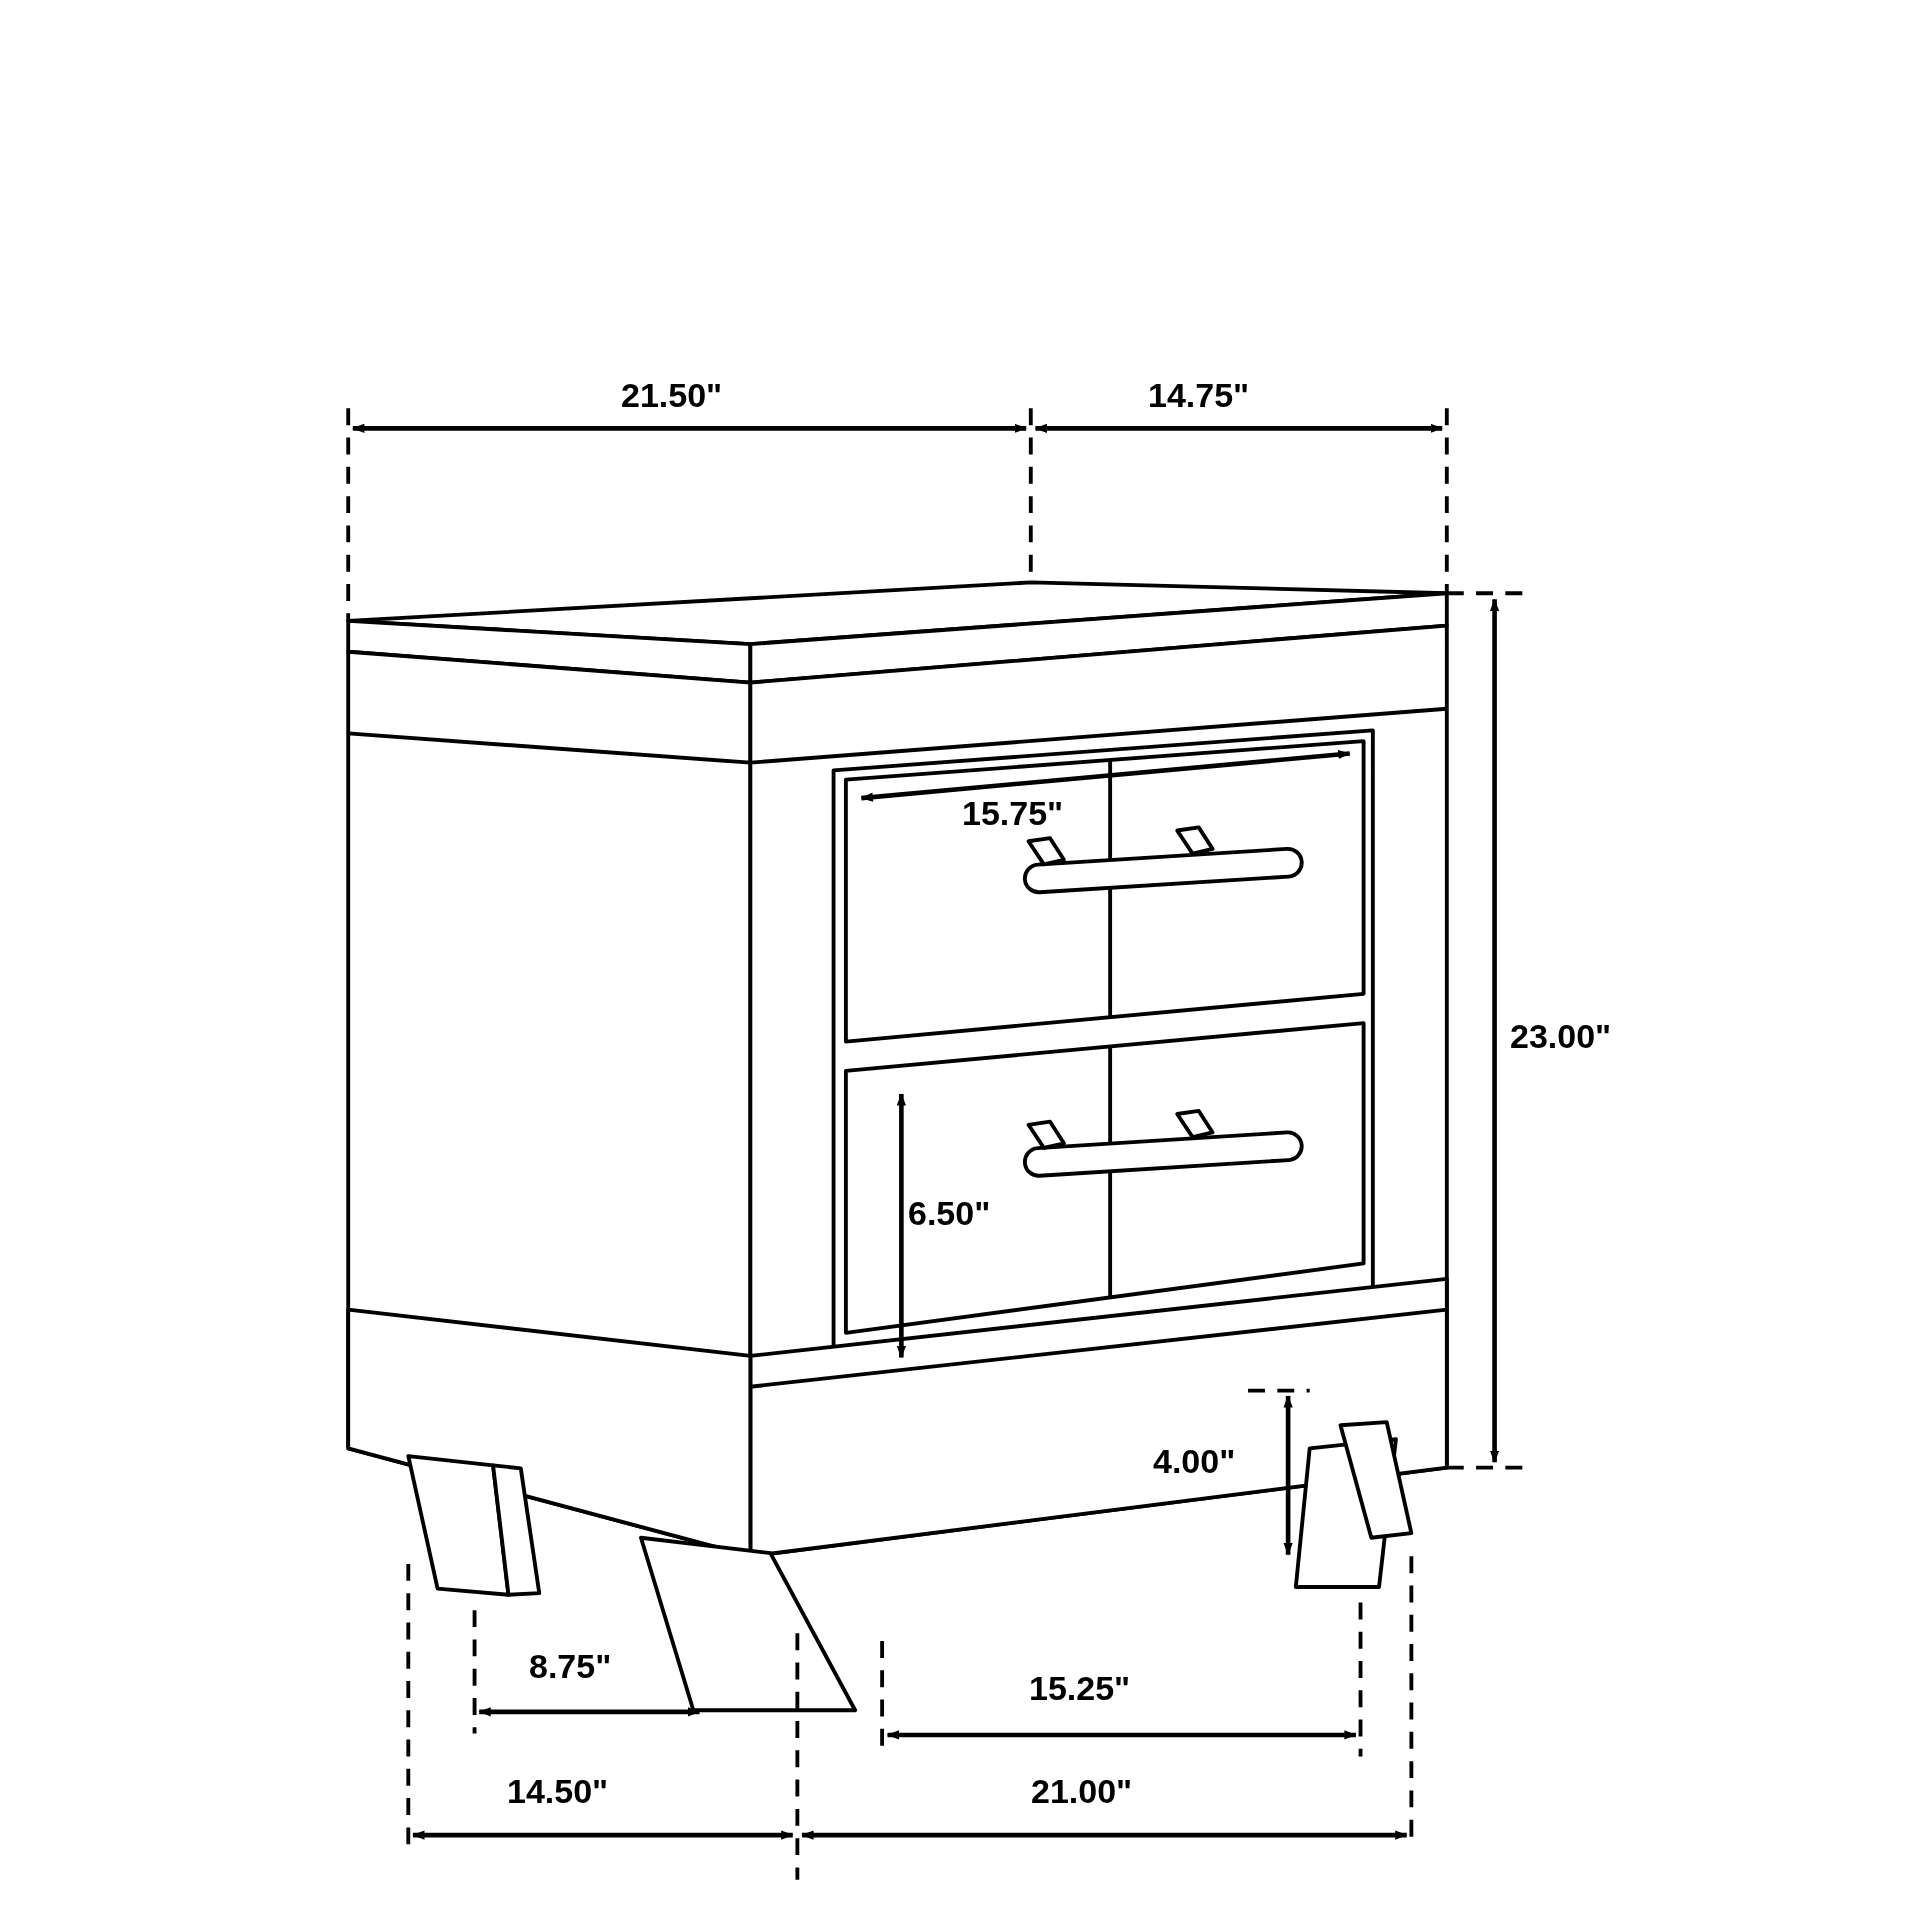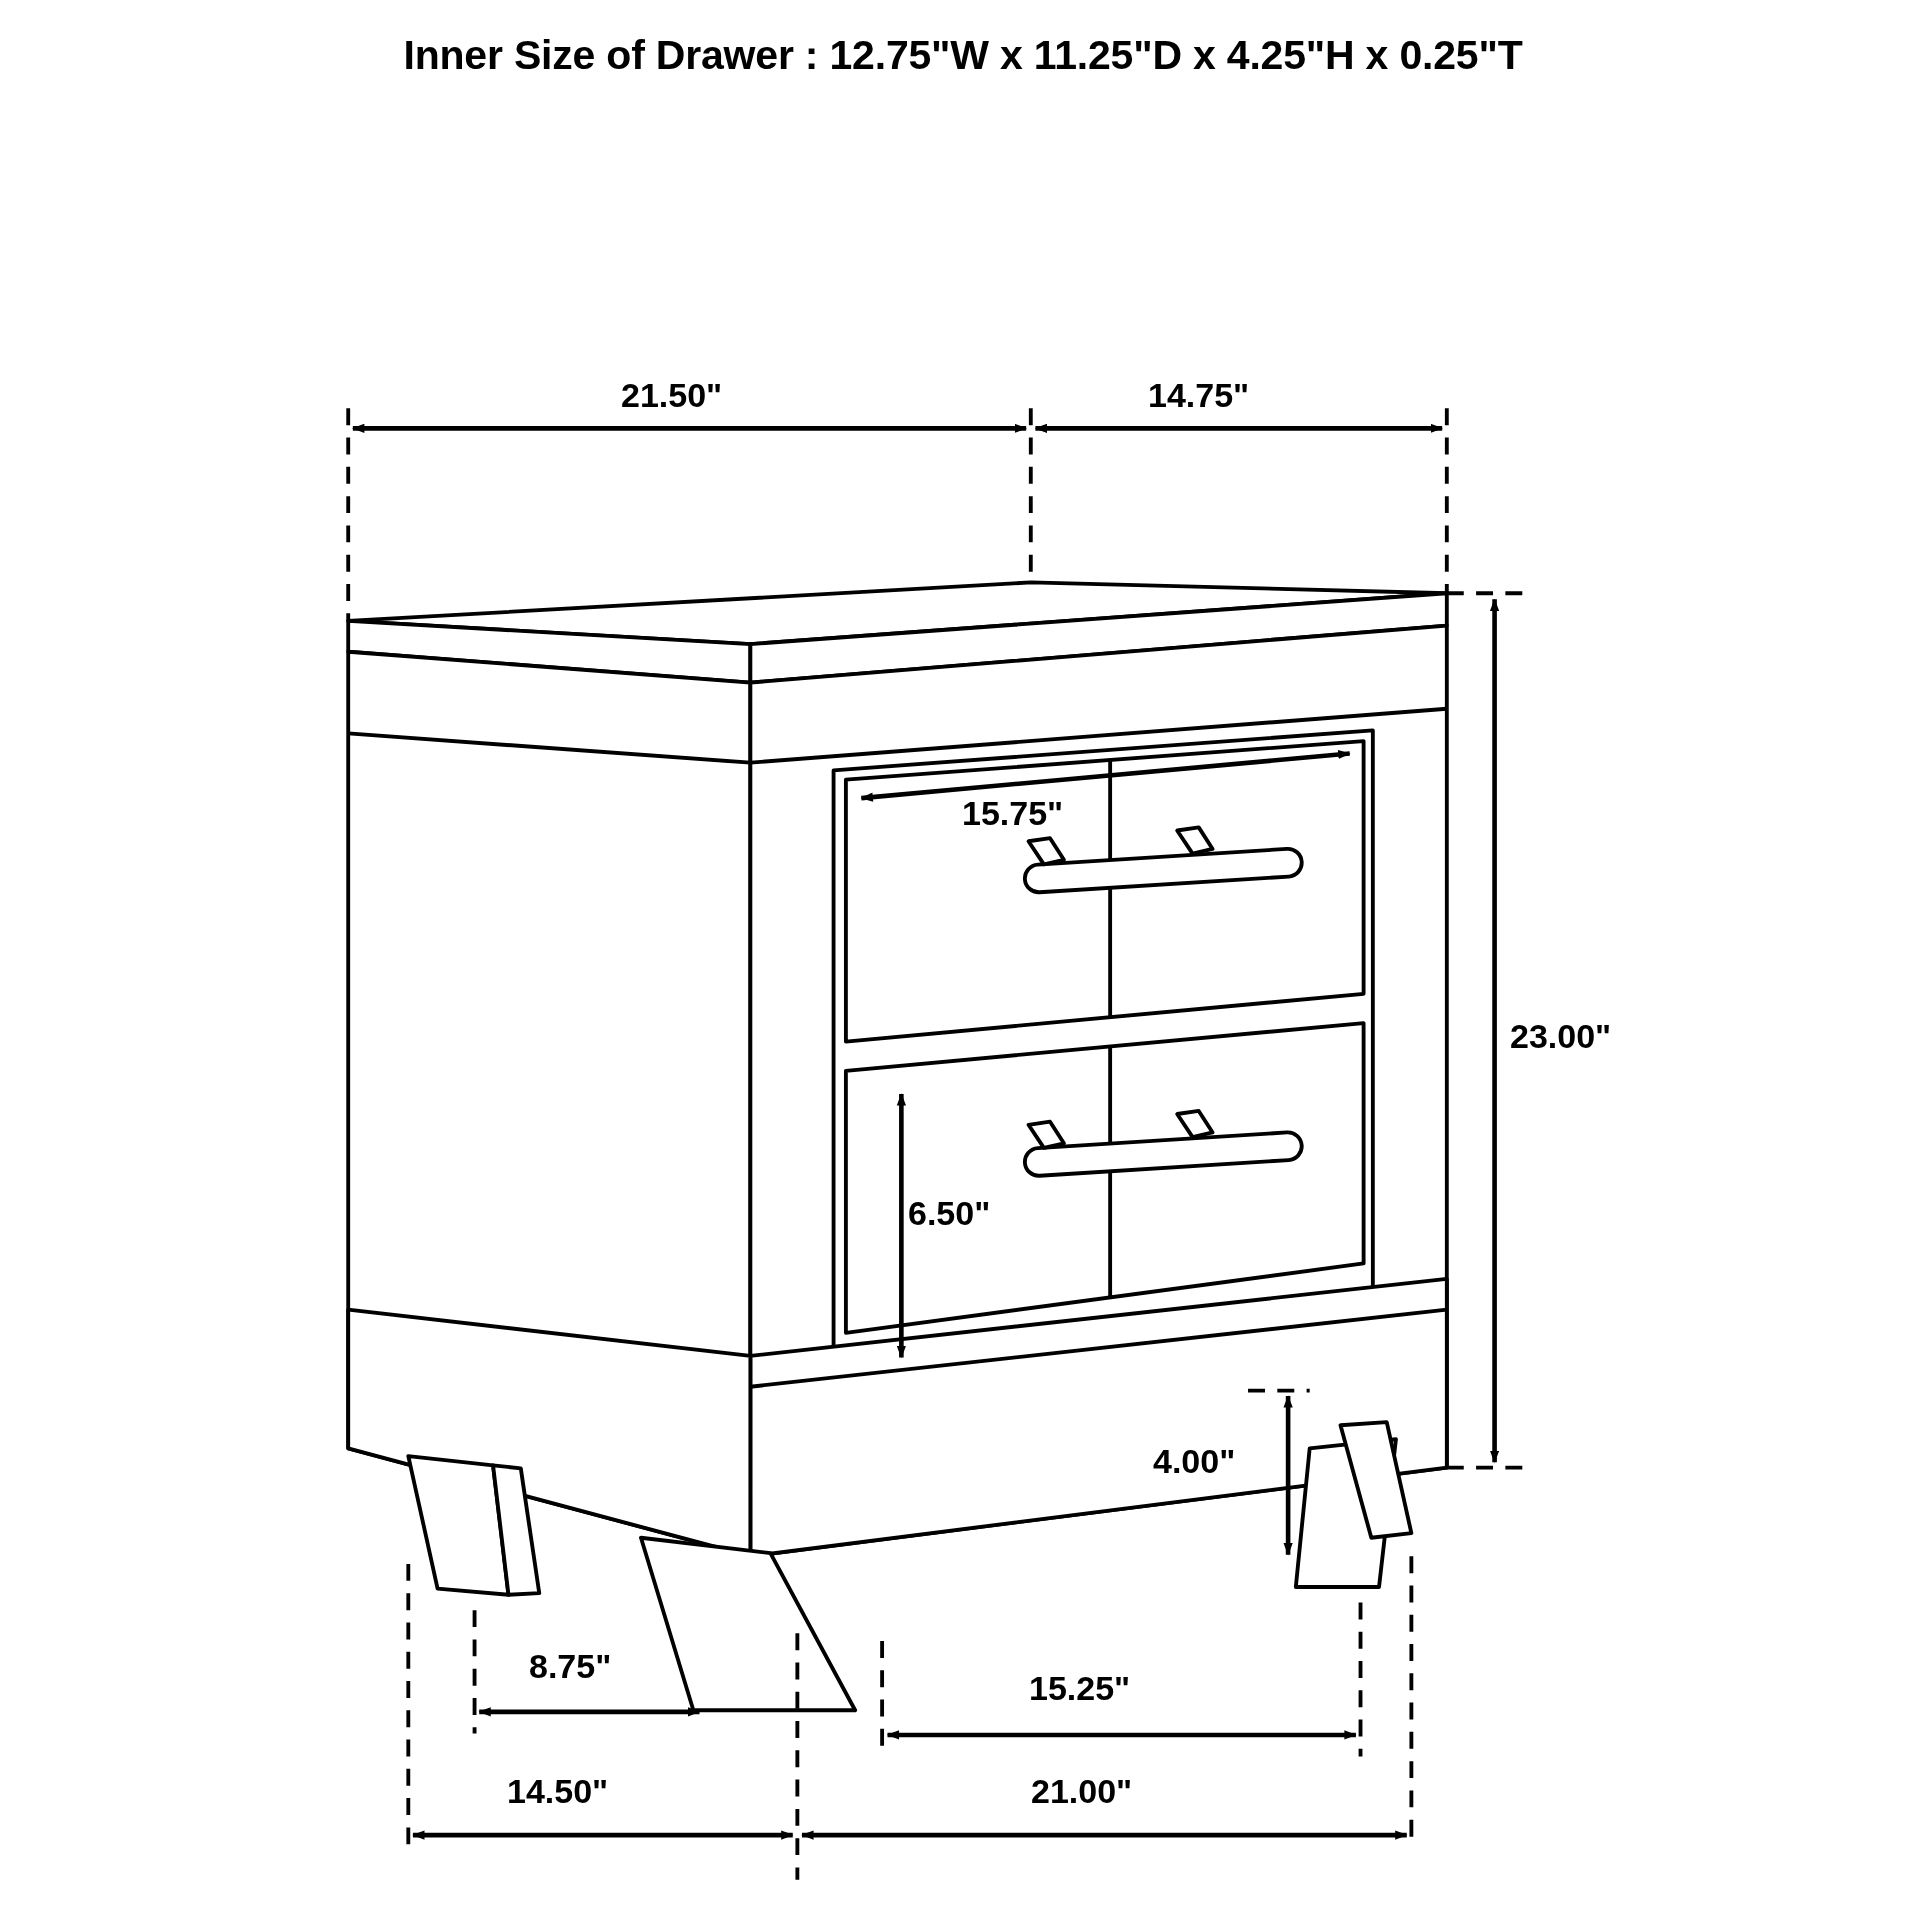--- a/index.html
+++ b/index.html
@@ -43,21 +43,20 @@
     font-weight: bold;
     white-space: nowrap;
     color: #000;
   }
 </style>
 </head>
 <body>
 
 <div id="sheet">
 
-  <div id="title">Inner Size of Drawer : 12.75"W x 11.25"D x 4.25"H x 0.25"T</div>
 
   <svg id="drawing" viewBox="0 0 2500 2500">
     <defs>
       <marker id="arrF" markerWidth="18" markerHeight="18" refX="15" refY="6" orient="auto" markerUnits="userSpaceOnUse">
         <path d="M0,0 L16,6 L0,12 z" fill="#000"></path>
       </marker>
       <marker id="arrB" markerWidth="18" markerHeight="18" refX="1" refY="6" orient="auto" markerUnits="userSpaceOnUse">
         <path d="M16,0 L0,6 L16,12 z" fill="#000"></path>
       </marker>
     </defs>

